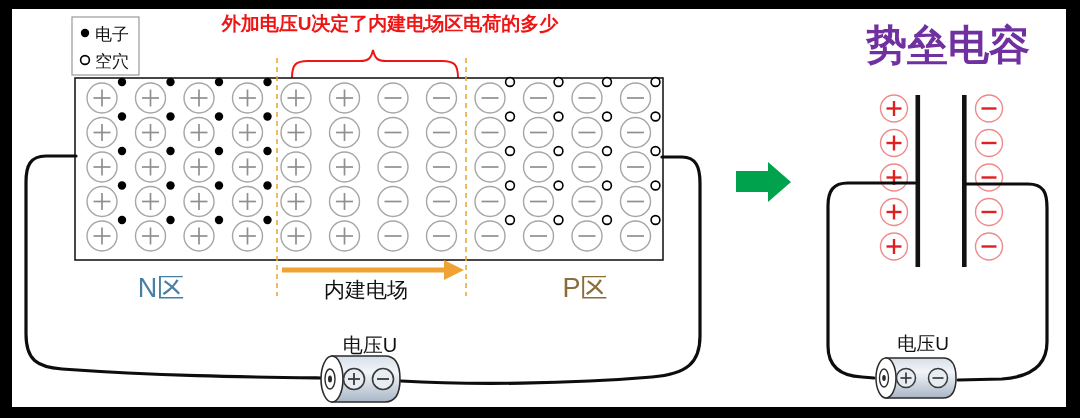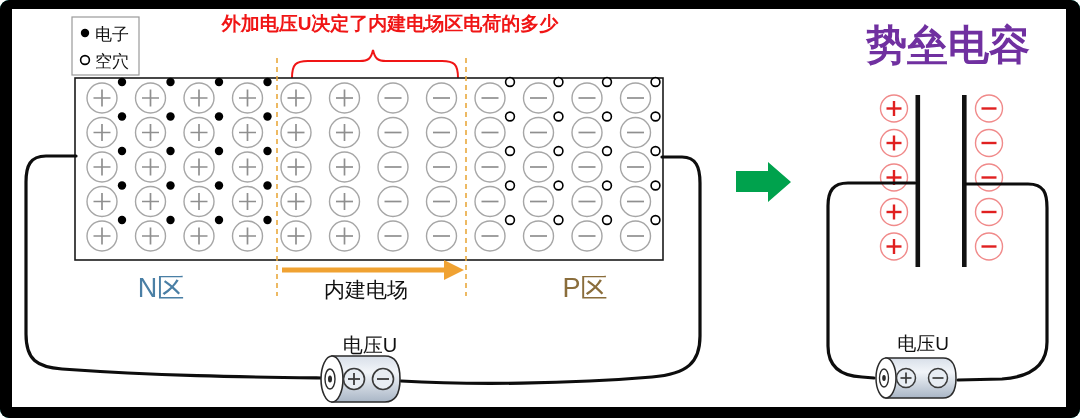--- a/index.html
+++ b/index.html
@@ -1,16 +1,16 @@
 <!DOCTYPE html>
 <html><head>
 <meta charset="utf-8">
 <style>
   html,body{margin:0;padding:0;background:#fff;}
-  .stage{position:relative;width:1080px;height:418px;overflow:hidden;background:#14b8a6;border-radius:9px;}
+  .stage{position:relative;width:1080px;height:418px;overflow:hidden;background:#14b8a6;}
   svg{position:absolute;top:0;left:0;}
   text{font-family:"Liberation Sans","DejaVu Sans",sans-serif;}
 </style>
 </head>
 <body>
 
 <div class="stage">
 <svg width="1080" height="418" viewBox="0 0 1080 418">
   <defs>
     <linearGradient id="battGrad" x1="0" y1="0" x2="0" y2="1">

